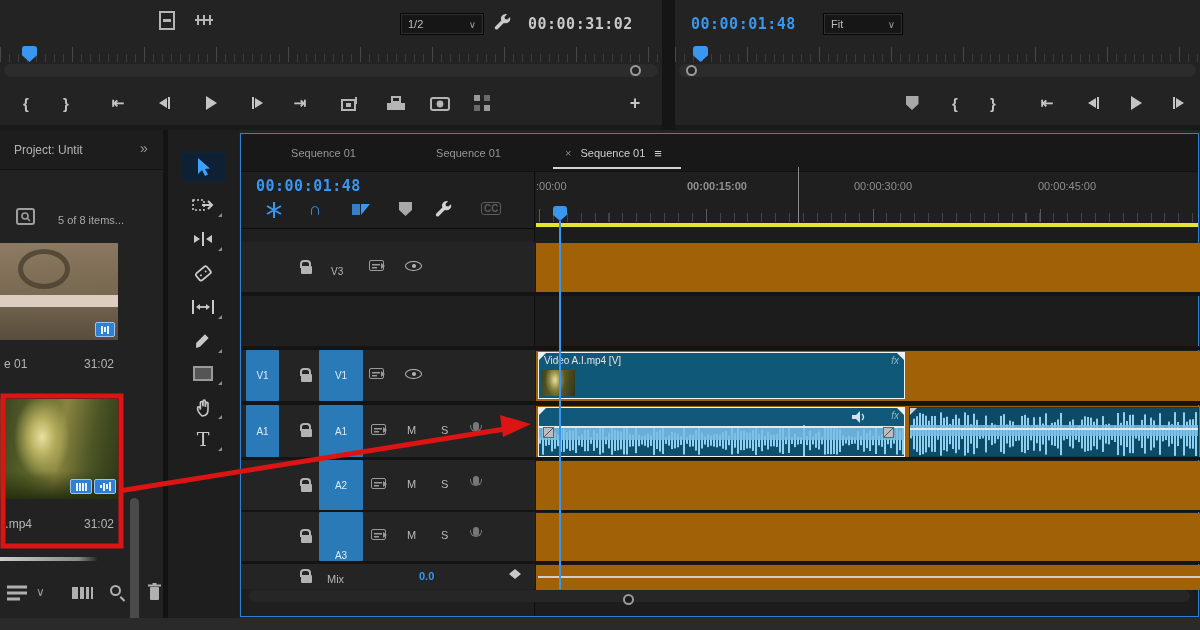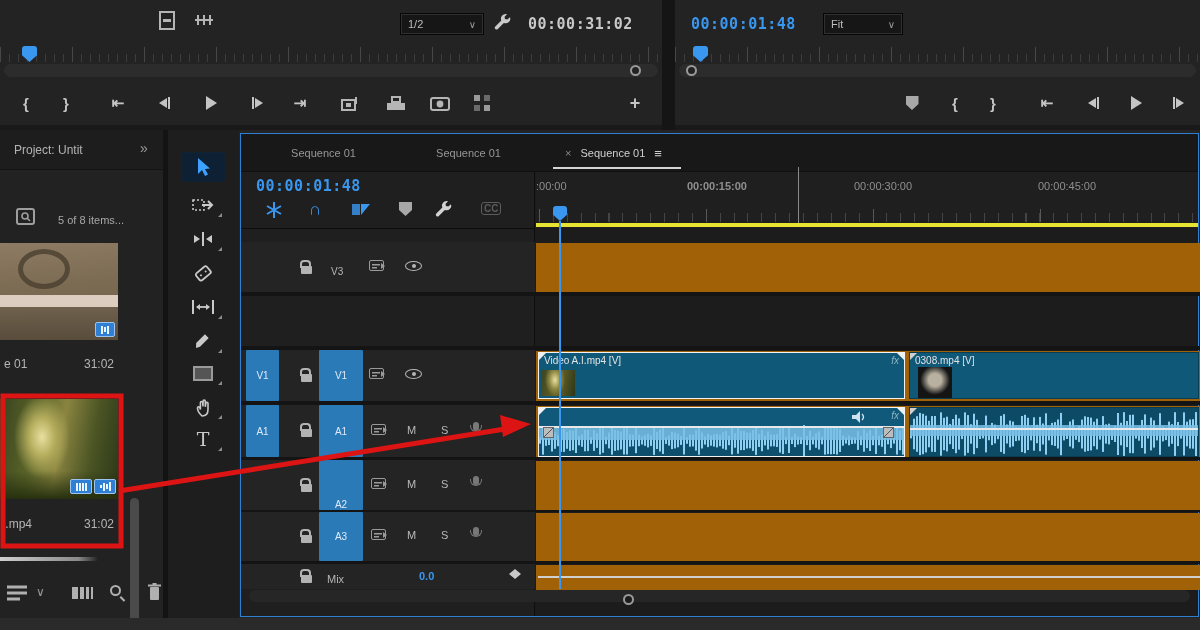--- a/index.html
+++ b/index.html
@@ -453,26 +453,20 @@
         <div class="clip sel" style="left:2px; top:1px; width:367px; height:47px;">
           <span class="nm">Video A.I.mp4 [V]</span>
           <span class="fx">fx</span>
           <div class="abs" style="left:2px; bottom:2px; width:34px; height:26px; background:
              radial-gradient(ellipse 10px 16px at 14px 10px,#e8e0a0,#8a8440 60%,transparent),
              linear-gradient(100deg,#3a4420,#6a6428 50%,#2c3618);"></div>
           <span class="ctri l"></span>
           <span class="ctri r"></span>
         </div>
 
-        <div class="clip" style="left:373px; top:1px; width:290px; height:47px; border:1px solid #0a3c52;">
-          <span class="nm">0308.mp4 [V]</span>
-          <div class="abs" style="left:8px; top:14px; width:34px; height:31px; background:
-             radial-gradient(circle at 50% 42%, #b8b0a0 0 26%, #141414 60%), #0a0a0a;"></div>
-          <span class="ctri l" style="border-top-color:#cfcfcf;"></span>
-        </div>
       </div>
     </div>
     <div class="rowgap" style="top:267px; height:4px;"></div>
 
     <div class="row" style="top:271px; height:52px;">
       <div class="hd">
         <span class="patch" style="left:5px; top:0; height:52px;">
             <span>A1</span>
           </span>
         <span class="lock" style="left:60px; top:24px;"></span>
@@ -734,36 +728,36 @@
           </div>
           <span class="ctri l" style="border-top-color:#cfcfcf;"></span>
         </div>
       </div>
     </div>
     <div class="rowgap" style="top:323px; height:3px;"></div>
 
     <div class="row" style="top:326px; height:50px;">
       <div class="hd">
         <span class="lock" style="left:60px; top:24px;"></span>
-        <span class="patch" style="left:78px; top:0; height:50px; width:44px;align-items:flex-end;">
+        <span class="patch" style="left:78px; top:0; height:50px; width:44px;">
             <span>A2</span>
           </span>
         <span class="sync" style="left:130px; top:18px;"></span>
         <span class="ms" style="left:166px; top:18px;">M</span>
         <span class="ms" style="left:200px; top:18px;">S</span>
         <span class="mic" style="left:232px; top:16px;"></span>
       </div>
       <div class="ct"></div>
     </div>
     <div class="rowgap" style="top:376px; height:2px;"></div>
 
     <div class="row" style="top:378px; height:49px;">
       <div class="hd">
         <span class="lock" style="left:60px; top:23px;"></span>
-        <span class="patch" style="left:78px; top:0; height:49px; width:44px;">
+        <span class="patch" style="left:78px; top:0; height:49px; width:44px;align-items:flex-end;">
             <span>A3</span>
           </span>
         <span class="sync" style="left:130px; top:17px;"></span>
         <span class="ms" style="left:166px; top:17px;">M</span>
         <span class="ms" style="left:200px; top:17px;">S</span>
         <span class="mic" style="left:232px; top:15px;"></span>
       </div>
       <div class="ct"></div>
     </div>
     <div class="rowgap" style="top:427px; height:3px;"></div>

